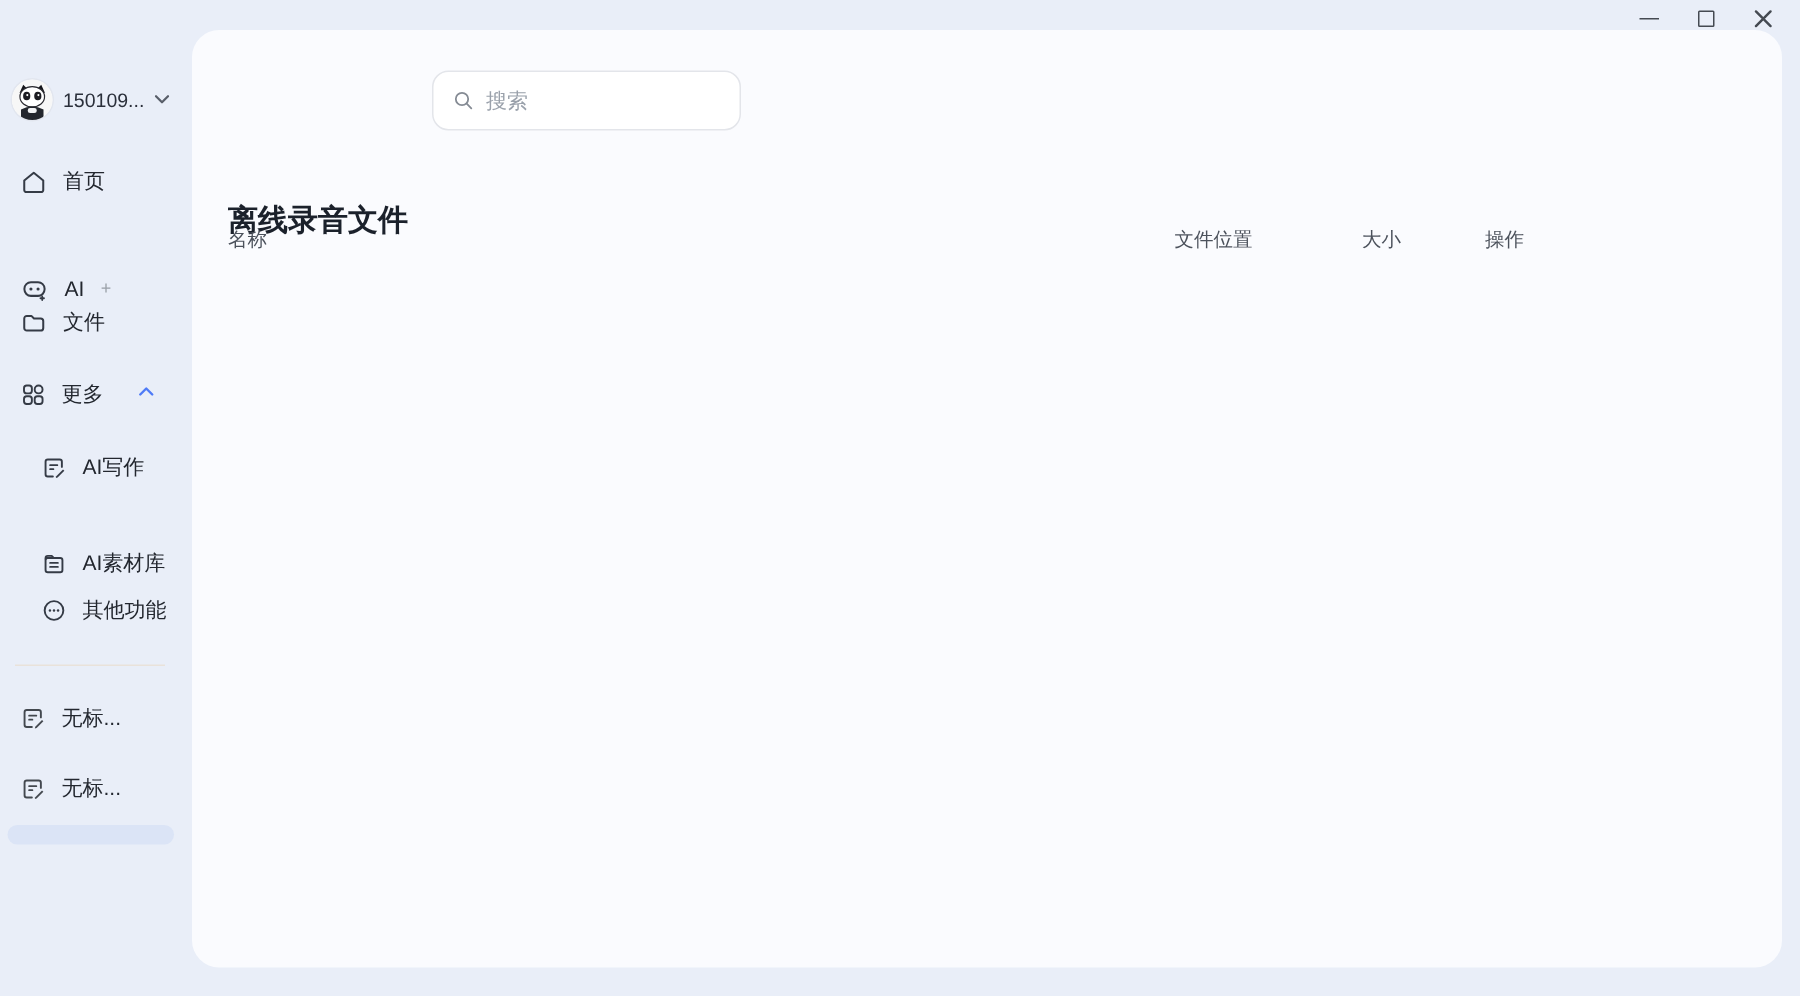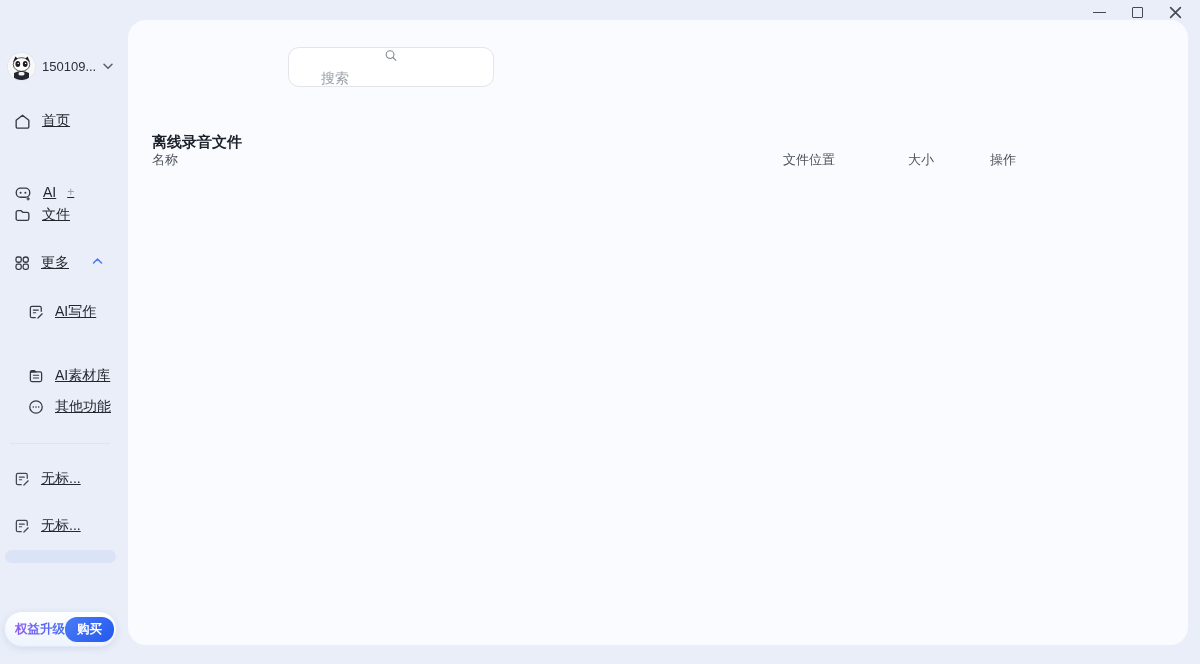--- a/index.html
+++ b/index.html
@@ -16,21 +16,21 @@
   .win-controls { position:absolute; top:0; right:6px; height:24px; display:flex; z-index:10; }
   .win-btn { width:38px; height:24px; display:flex; align-items:center; justify-content:center; cursor:pointer; }
   .glyph-min { width:13px; height:0; border-top:1.6px solid #454a52; }
   .glyph-max { width:11px; height:11px; border:1.6px solid #454a52; border-radius:1px; }
 
   
   .sidebar { position:absolute; left:0; top:0; width:128px; height:604px; }
   .user-row { position:absolute; left:8px; top:53px; display:flex; align-items:center; gap:7px; cursor:pointer; }
   .avatar { width:27px; height:27px; border-radius:50%; background:#fdfdfd; box-shadow:0 0 0 1px #e2e6ef; overflow:hidden; flex:0 0 auto; }
   .user-name { font-size:13px; color:#2a2f3a; }
-  .nav-item { position:absolute; display:flex; align-items:center; gap:10px; font-size:14px; color:#23272f; height:26px; cursor:pointer;text-decoration:underline; }
+  .nav-item { position:absolute; display:flex; align-items:center; gap:10px; font-size:14px; color:#23272f; height:26px; cursor:pointer; }
   .nav-item .lbl { white-space:nowrap; }
   .ai-plus { color:#9aa0a8; font-size:12px; margin-left:1px; }
   .more-caret { position:absolute; left:92px; top:257px; cursor:pointer; }
   .side-divider { position:absolute; left:10px; top:443px; width:100px; height:1px; background:#e9e2da; }
   .clipped-bar { position:absolute; left:5px; top:550px; width:111px; height:13px; background:#dbe4f6; border-radius:8px; }
 
   .upgrade-pill {
     position:absolute; left:4px; top:611px; width:113px; height:36px;
     border-radius:18px; background:linear-gradient(180deg,#ffffff,#eef3fd);
     border:1px solid #e2e8f6; box-shadow:0 2px 6px rgba(120,140,200,.18);
@@ -56,29 +56,29 @@
   }
   .record-btn {
     position:absolute; left:24px; top:27px; width:119px; height:40px;
     background:#2b6bf3; border:none; border-radius:11px; color:#fff;
     font-size:15px; display:flex; align-items:center; justify-content:center;
     gap:8px; cursor:pointer; font-family:inherit;
   }
   .search-box {
     position:absolute; left:160px; top:27px; width:206px; height:40px;
     background:#fff; border:1px solid #e3e5ea; border-radius:11px;
-    display:flex; align-items:center; gap:7px; padding:0 12px;flex-direction:column;
+    display:flex; align-items:center; gap:7px; padding:0 12px;
   }
   .search-box input {
     border:none; outline:none; background:transparent; width:140px;
     font-size:14px; color:#333; font-family:inherit;
   }
   .search-box input::placeholder { color:#9aa1ab; }
 
-  .page-title { position:absolute; left:24px; top:113px; font-size:15px; font-weight:bold; color:#1b212b; }
+  .page-title { position:absolute; left:24px; top:113px; font-size:20px; font-weight:bold; color:#1b212b; }
   .col-head { position:absolute; top:131px; font-size:13px; color:#4c525c; }
   .col-name { left:24px; }
   .col-loc  { left:655px; }
   .col-size { left:780px; }
   .col-op   { left:862px; }
 
   .empty-wrap { position:absolute; left:454px; top:268px; width:160px; text-align:center; }
   .empty-text { display:block; margin-top:8px; font-size:14px; color:#b7bcc6; }
 </style>
 </head>
@@ -202,24 +202,20 @@
     <svg width="18" height="18" viewBox="0 0 24 24">
       <path d="M19 11 V6.5 A2 2 0 0 0 17 4.5 H6.5 A2 2 0 0 0 4.5 6.5 V17.5 A2 2 0 0 0 6.5 19.5 H11" fill="none" stroke="#43484f" stroke-width="1.7" stroke-linecap="round"></path>
       <path d="M14 19.3 L20 13.3 L21.2 14.5 L15.2 20.5 L13.6 20.9 Z" fill="#43484f"></path>
       <path d="M8.5 9.5 H15 M8.5 13 H11.5" stroke="#43484f" stroke-width="1.5" stroke-linecap="round"></path>
     </svg>
     <span class="lbl">无标...</span>
   </div>
 
   <div class="clipped-bar"></div>
 
-  <div class="upgrade-pill">
-    <span class="upgrade-label">权益升级</span>
-    <button class="buy-btn">购买</button>
-  </div>
 </aside>
 
 <main class="panel">
 
 
   <div class="search-box">
     <svg width="16" height="16" viewBox="0 0 24 24">
       <circle cx="10.5" cy="10.5" r="6.2" fill="none" stroke="#858b94" stroke-width="1.8"></circle>
       <path d="M15.2 15.2 L19.8 19.8" stroke="#858b94" stroke-width="1.8" stroke-linecap="round"></path>
     </svg>

